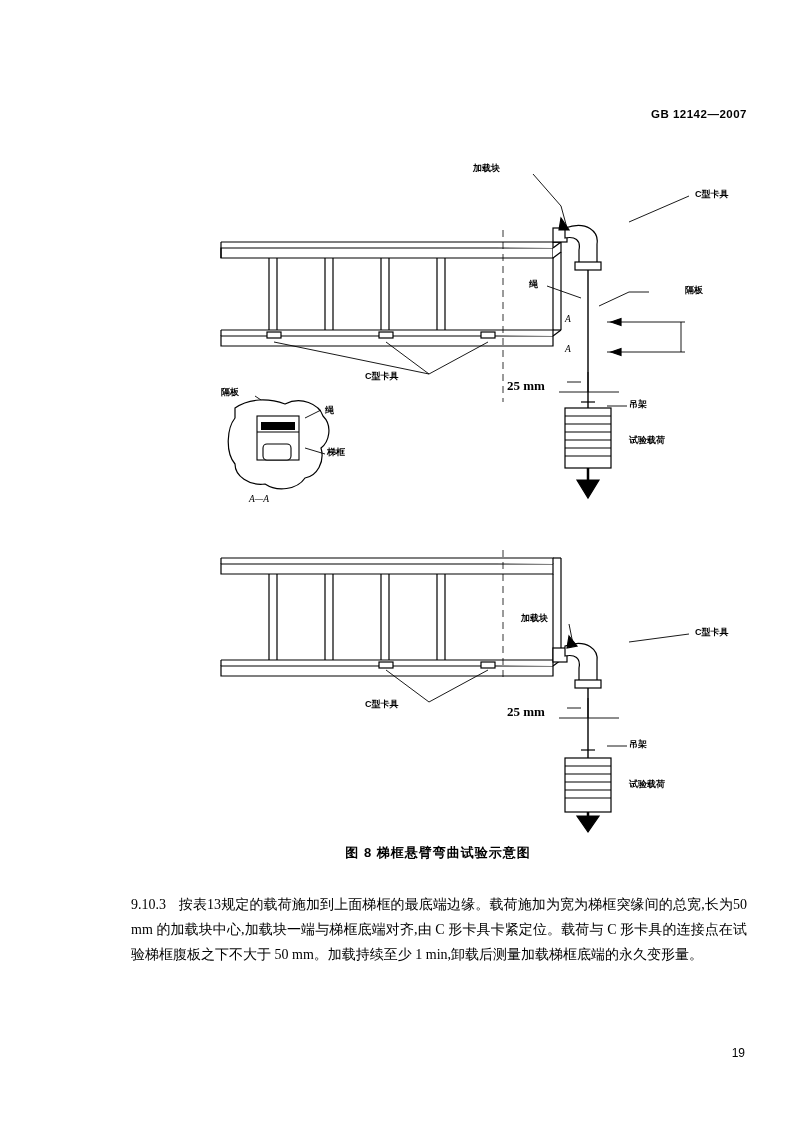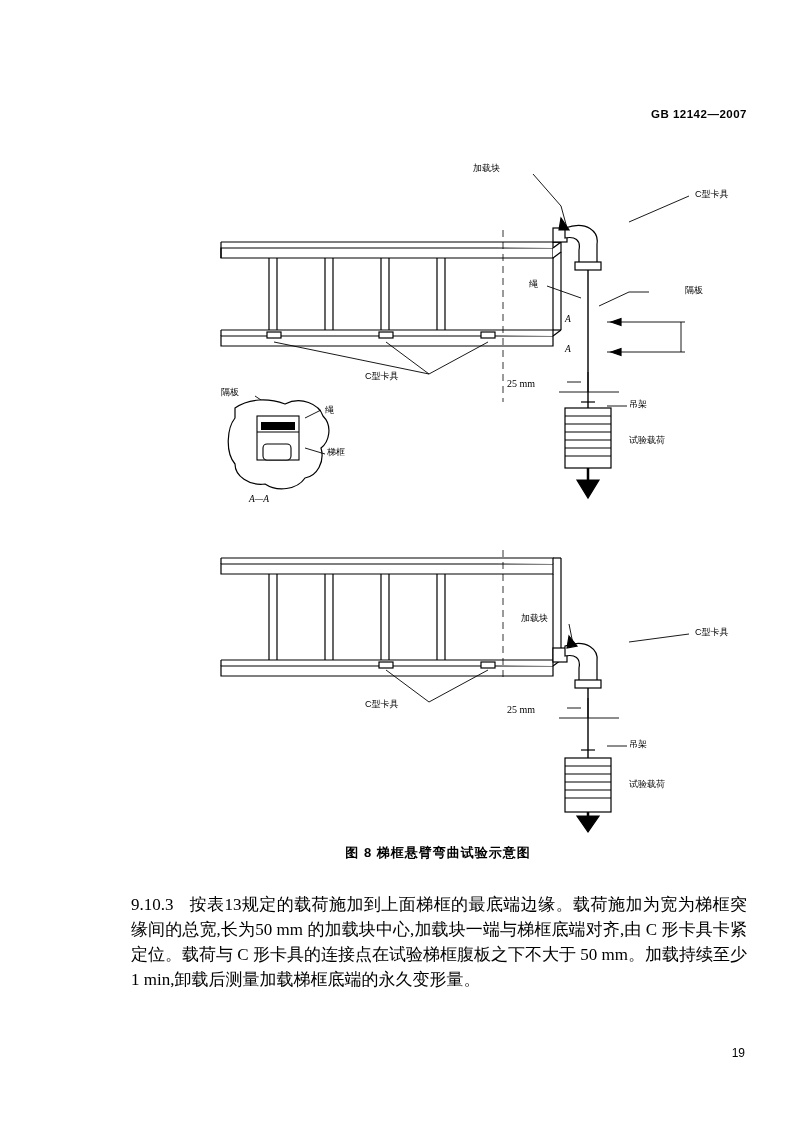--- a/index.html
+++ b/index.html
@@ -52,21 +52,21 @@
     font-size: 13px;
     font-weight: bold;
     letter-spacing: 1px;
   }
   
   .body-text {
     position: absolute;
     left: 90px;
     top: 876px;
     width: 616px;
-    font-size: 17px;
+    font-size: 14px;
     line-height: 25px;
   }
   .body-text p {
     margin: 0;
     text-align: justify;
     text-justify: inter-ideograph;
   }
   .body-text .clause {
     margin-right: 2px;
   }
@@ -74,30 +74,31 @@
   .page-number {
     position: absolute;
     right: 90px;
     top: 1030px;
     font-family: "Liberation Sans", sans-serif;
     font-size: 12px;
   }
   .lbl {
     font-family: "Liberation Sans", sans-serif;
     font-size: 9px;
-    font-weight: normal;
+    font-weight: bold;
   }
   .lbl-it {
     font-family: "Liberation Serif", serif;
     font-size: 9.5px;
     font-style: italic;
   }
   .dim {
     font-family: "Liberation Serif", serif;
-    font-size: 10px;
+    font-size: 13px;
+    font-weight: bold;
   }
 </style>
 </head>
 <body>
 
 <div class="page">
 
   <div class="std-header">GB 12142—2007</div>
 
   <div class="figure-wrap">

